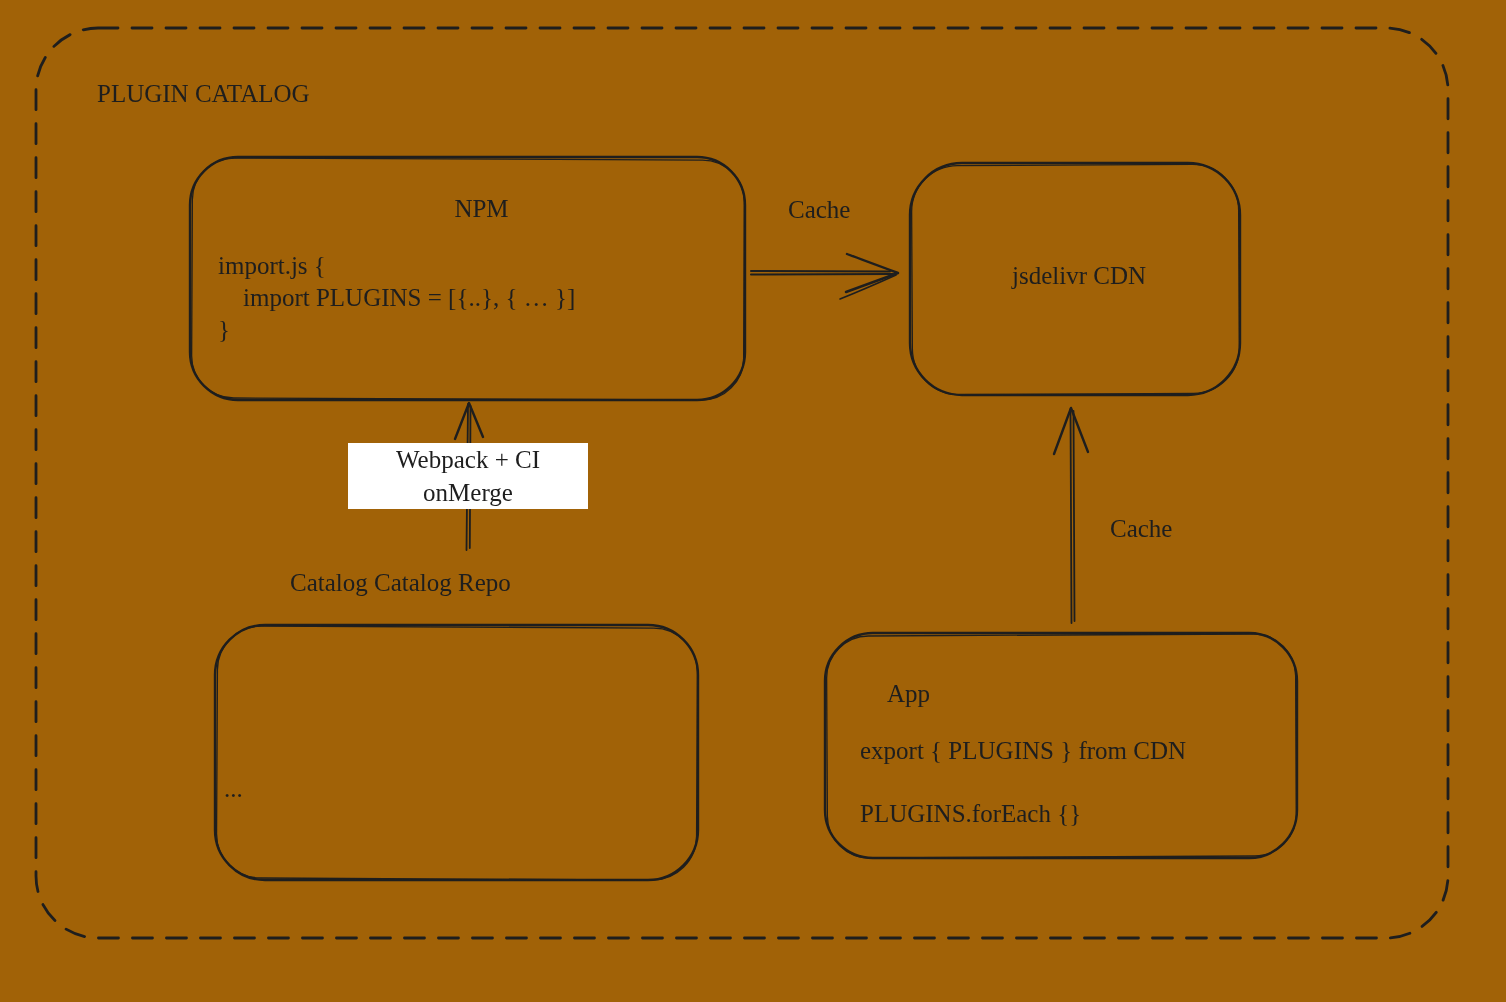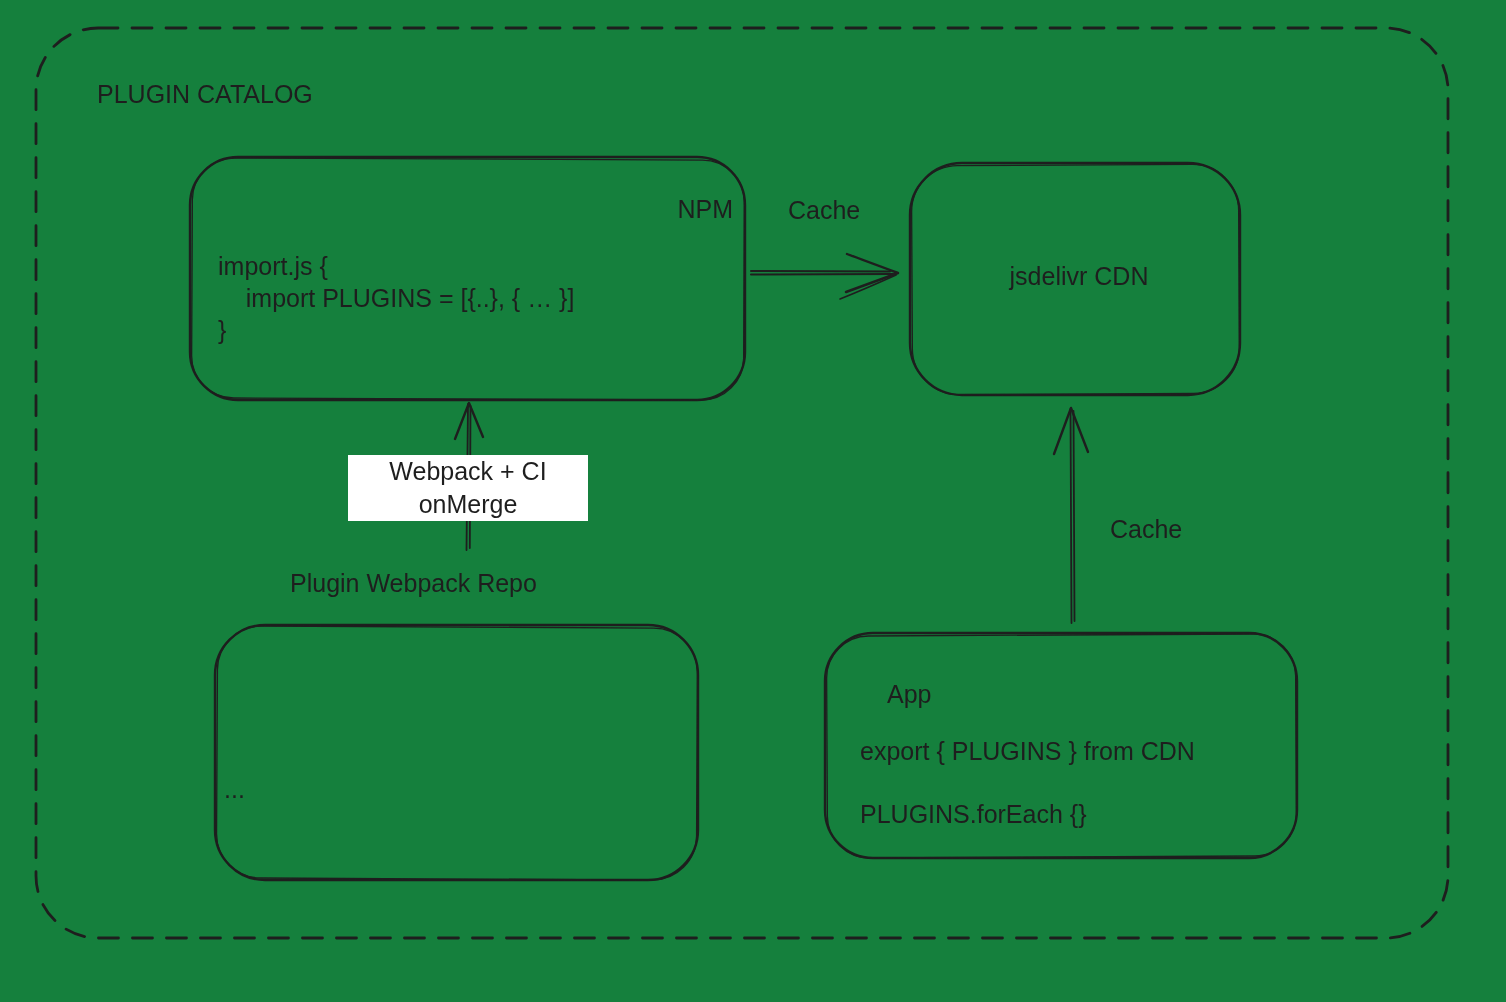--- a/index.html
+++ b/index.html
@@ -1,28 +1,28 @@
 <!DOCTYPE html>
 <html style="--stroke: #1e1e1e;"><head>
 <meta charset="utf-8">
 <style>
   html,body{margin:0;padding:0;background:#fff;}
   .stage{
-    position:relative;width:1506px;height:1002px;background:#15803d;overflow:hidden;
-    font-family:Liberation Sans, sans-serif;
+    position:relative;width:1506px;height:1002px;background:#a16207;overflow:hidden;
+    font-family:Liberation Serif, serif;
     color:var(--stroke,#1e1e1e);
   }
   .stage svg{position:absolute;left:0;top:0;}
   .ink{stroke:var(--stroke,#1e1e1e);fill:none;stroke-linecap:round;stroke-linejoin:round;}
   .txt{
     position:absolute;font-size:25px;line-height:32px;white-space:pre;
     color:var(--stroke,#1e1e1e);letter-spacing:0;
   }
   .center{text-align:center;}
-  .prelines{white-space:pre-line;margin-top:12px;}
+  .prelines{white-space:pre-line;}
   .labelbg{background:#fff;}
 </style>
 </head>
 <body style="background: rgb(255, 255, 255);">
 
 <div class="stage">
 
   <svg width="1506" height="1002" viewBox="0 0 1506 1002">
 
     <rect x="36" y="28" width="1412" height="910" rx="62" ry="62" class="ink" stroke-width="2.8" stroke-dasharray="20 14"></rect>
@@ -54,34 +54,34 @@
 
     <g>
       <line x1="1071.5" y1="623" x2="1070.5" y2="409" class="ink" stroke-width="1.8"></line>
       <line x1="1074.5" y1="621" x2="1073.5" y2="411" class="ink" stroke-width="1.8"></line>
       <path d="M 1054 454 L 1071 408 L 1088 452" class="ink" stroke-width="2.4"></path>
     </g>
   </svg>
 
   <div class="txt" style="left:97px;top:78px;">PLUGIN CATALOG</div>
 
-  <div class="txt center" style="left:178px;top:193px;width:555px;text-align:right;">NPM</div>
+  <div class="txt center" style="left:204px;top:193px;width:555px;">NPM</div>
 
   <div class="txt" style="left:218px;top:250px;">import.js {</div>
   <div class="txt" style="left:218px;top:282px;">    import PLUGINS = [{..}, { … }]</div>
   <div class="txt" style="left:218px;top:314px;">}</div>
 
   <div class="txt" style="left:788px;top:194px;">Cache</div>
 
   <div class="txt center" style="left:910px;top:260px;width:338px;text-align:center;">jsdelivr CDN</div>
 
   <div class="txt center prelines labelbg" style="left:348px;top:443px;width:240px;line-height:33px;">Webpack + CI
 onMerge</div>
 
-  <div class="txt" style="left:290px;top:567px;">Plugin Webpack Repo</div>
+  <div class="txt" style="left:290px;top:567px;">Catalog Catalog Repo</div>
 
   <div class="txt" style="left:224px;top:773px;">...</div>
 
   <div class="txt" style="left:887px;top:678px;">App</div>
   <div class="txt" style="left:860px;top:735px;">export { PLUGINS } from CDN</div>
   <div class="txt" style="left:860px;top:798px;">PLUGINS.forEach {}</div>
 
   <div class="txt" style="left:1110px;top:513px;">Cache</div>
 
 </div>

